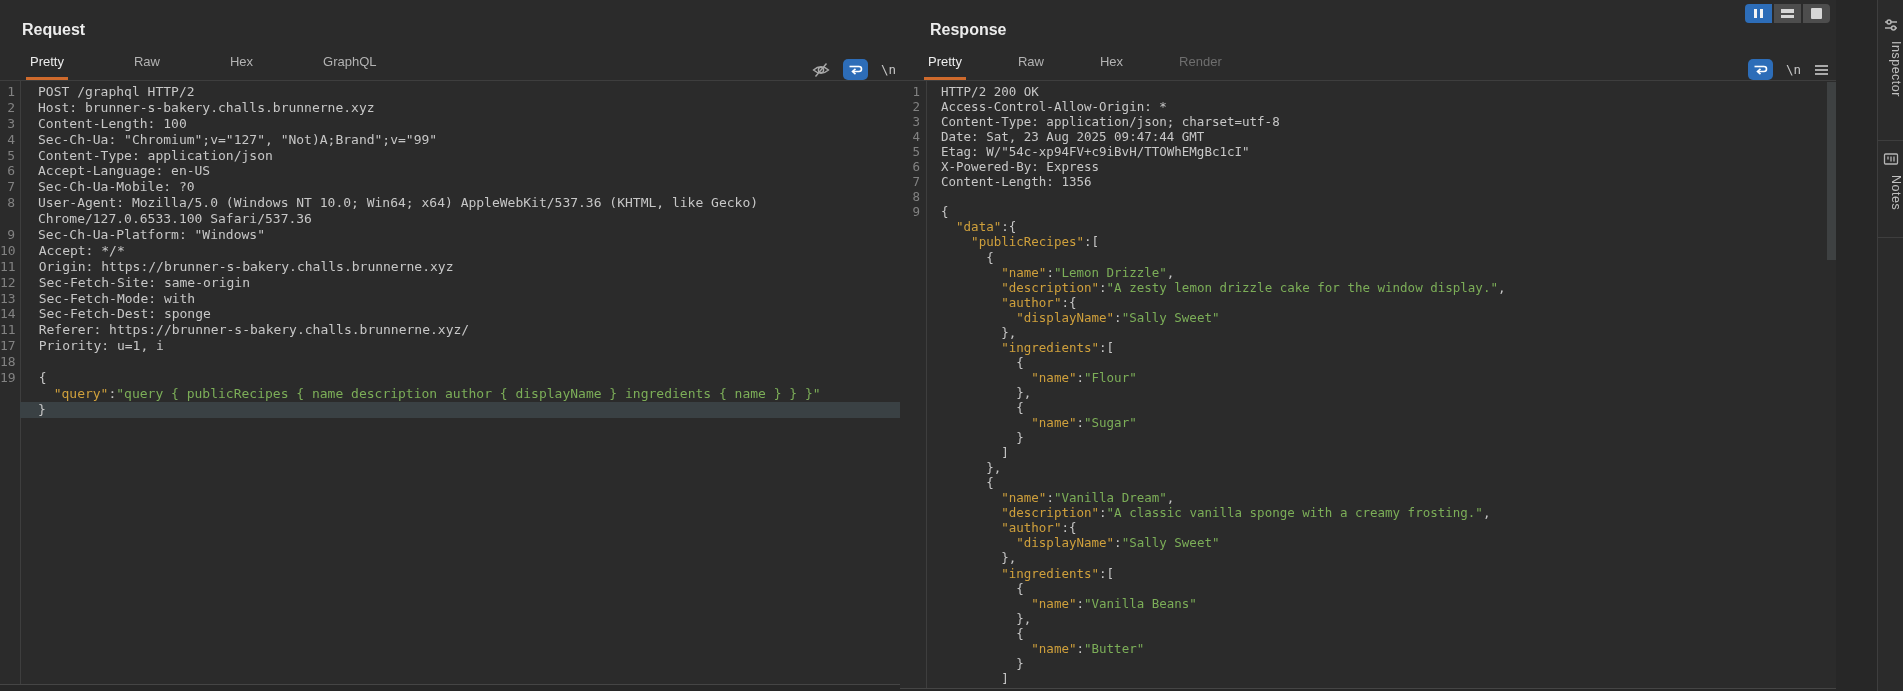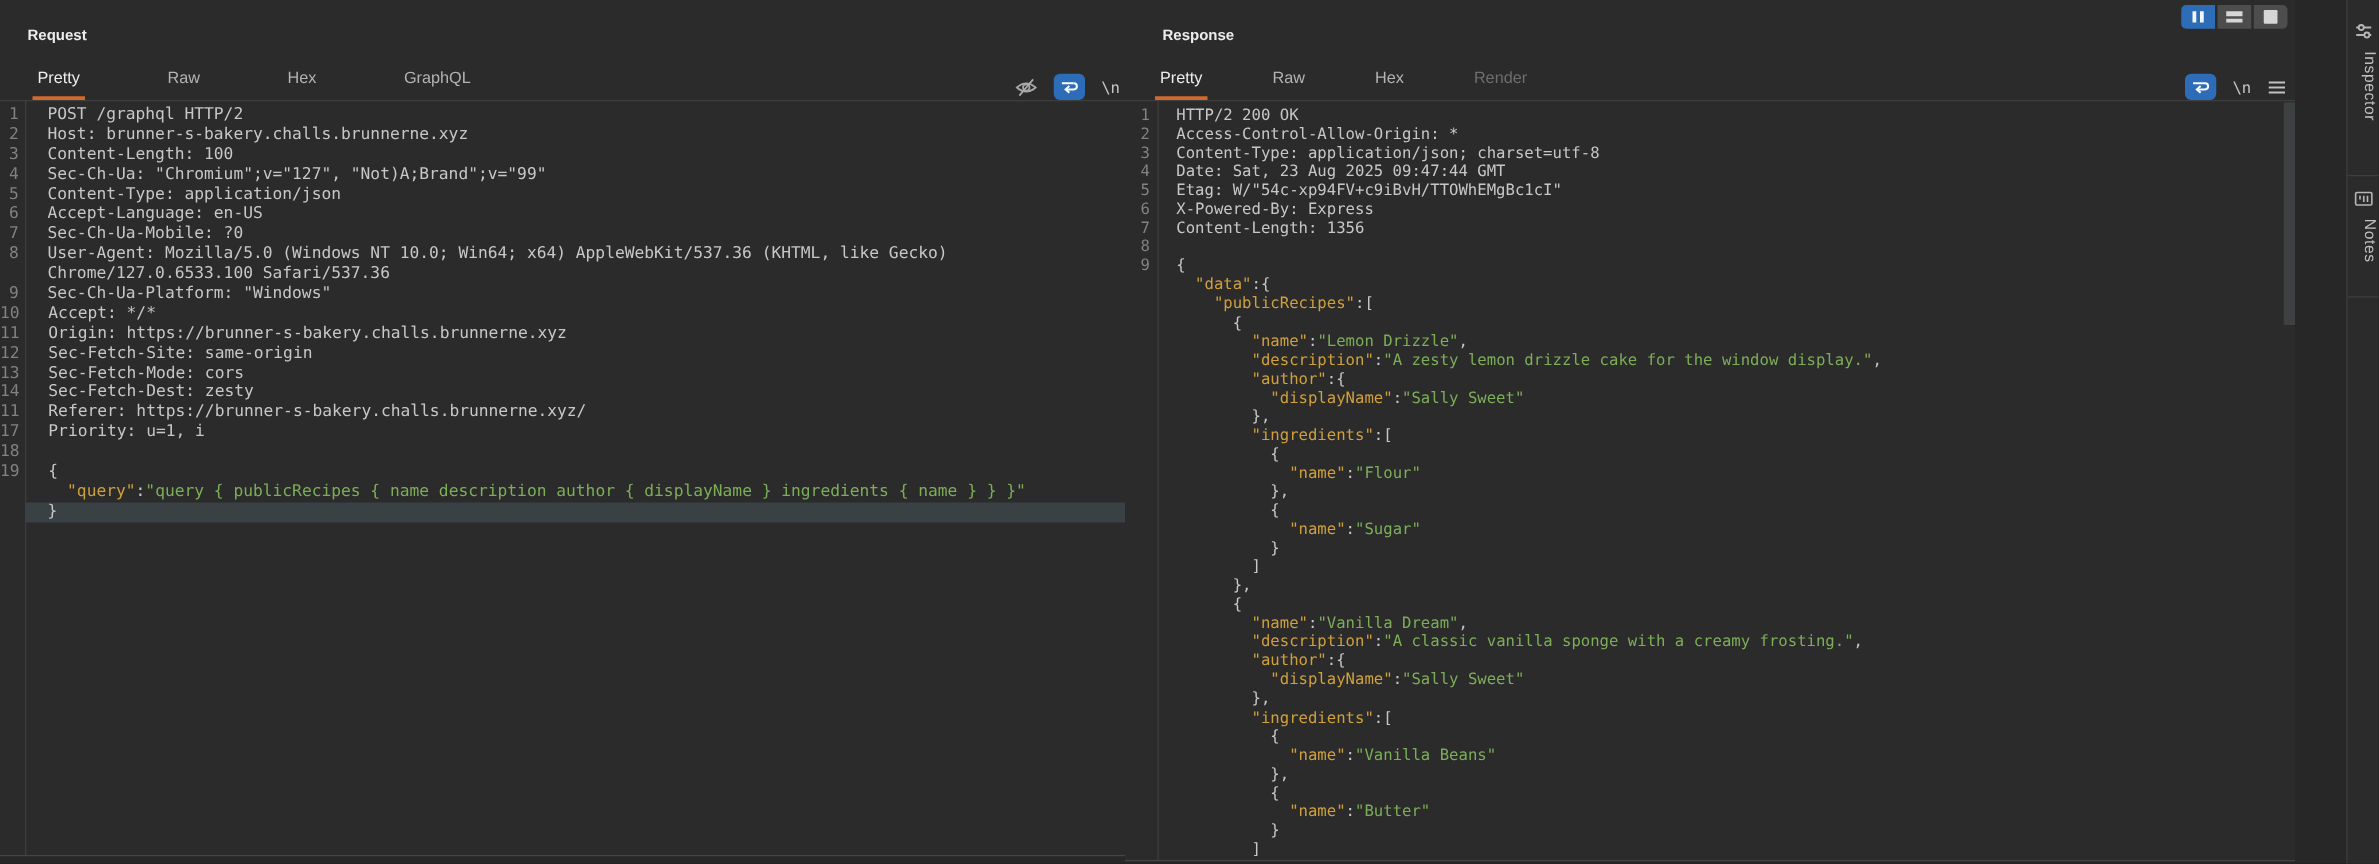--- a/index.html
+++ b/index.html
@@ -5,21 +5,21 @@
   html,body { margin:0; padding:0; background:#1f1f1f; }
   .app {
     position:relative; width:1903px; height:691px; overflow:hidden;
     background:#272727; font-family:"Liberation Sans", sans-serif;
     -webkit-font-smoothing:antialiased;
   }
   .panel { position:absolute; top:0; background:#2b2b2b; }
   .panel.request  { left:0;   width:939px; height:684px; border-right:1px solid #3e3e3e; border-bottom:1px solid #454545; }
   .panel.response { left:900px; width:936px; height:688px; border-bottom:1px solid #454545; }
 
-  .panel-title { padding:21px 0 0 22px; font-size:12px; font-weight:bold; color:#ececec; height:25px; box-sizing:content-box; }
+  .panel-title { padding:21px 0 0 22px; font-size:16px; font-weight:bold; color:#ececec; height:25px; box-sizing:content-box; }
   .panel.response .panel-title { padding-left:30px; }
 
   .tab-bar { display:flex; align-items:flex-end; height:34px; border-bottom:1px solid #3e3e3e; }
   .tabs { display:flex; padding-left:26px; }
   .panel.response .tabs { padding-left:24px; }
   .tab { height:34px; line-height:32px; box-sizing:border-box; padding:0 4px; font-size:13px;
          color:#b3b3b3; border-bottom:3px solid transparent; cursor:default; }
   .panel.request  .tab { margin-right:62px; }
   .panel.response .tab { margin-right:48px; }
   .tab.active { color:#ededed; border-bottom-color:#cf6a2c; }
@@ -115,22 +115,22 @@
           <div class="row"><span class="ln">4</span><span class="code"><span class="p">Sec-Ch-Ua: "Chromium";v="127", "Not)A;Brand";v="99"</span></span></div>
           <div class="row"><span class="ln">5</span><span class="code"><span class="p">Content-Type: application/json</span></span></div>
           <div class="row"><span class="ln">6</span><span class="code"><span class="p">Accept-Language: en-US</span></span></div>
           <div class="row"><span class="ln">7</span><span class="code"><span class="p">Sec-Ch-Ua-Mobile: ?0</span></span></div>
           <div class="row"><span class="ln">8</span><span class="code"><span class="p">User-Agent: Mozilla/5.0 (Windows NT 10.0; Win64; x64) AppleWebKit/537.36 (KHTML, like Gecko)</span></span></div>
           <div class="row"><span class="ln"></span><span class="code"><span class="p">Chrome/127.0.6533.100 Safari/537.36</span></span></div>
           <div class="row"><span class="ln">9</span><span class="code"><span class="p">Sec-Ch-Ua-Platform: "Windows"</span></span></div>
           <div class="row"><span class="ln">10</span><span class="code"><span class="p">Accept: */*</span></span></div>
           <div class="row"><span class="ln">11</span><span class="code"><span class="p">Origin: https://brunner-s-bakery.challs.brunnerne.xyz</span></span></div>
           <div class="row"><span class="ln">12</span><span class="code"><span class="p">Sec-Fetch-Site: same-origin</span></span></div>
-          <div class="row"><span class="ln">13</span><span class="code"><span class="p">Sec-Fetch-Mode: cors</span></span></div>
-          <div class="row"><span class="ln">14</span><span class="code"><span class="p">Sec-Fetch-Dest: zesty</span></span></div>
+          <div class="row"><span class="ln">13</span><span class="code"><span class="p">Sec-Fetch-Mode: with</span></span></div>
+          <div class="row"><span class="ln">14</span><span class="code"><span class="p">Sec-Fetch-Dest: sponge</span></span></div>
           <div class="row"><span class="ln">11</span><span class="code"><span class="p">Referer: https://brunner-s-bakery.challs.brunnerne.xyz/</span></span></div>
           <div class="row"><span class="ln">17</span><span class="code"><span class="p">Priority: u=1, i</span></span></div>
           <div class="row"><span class="ln">18</span><span class="code"><span class="p"></span></span></div>
           <div class="row"><span class="ln">19</span><span class="code"><span class="p">{</span></span></div>
           <div class="row"><span class="ln"></span><span class="code"><span class="p">  </span><span class="k">"query"</span><span class="p">:</span><span class="s">"query { publicRecipes { name description author { displayName } ingredients { name } } }"</span></span></div>
           <div class="row hl"><span class="ln"></span><span class="code"><span class="p">}</span></span></div>
         </div>
     </div>
   </div>
 

